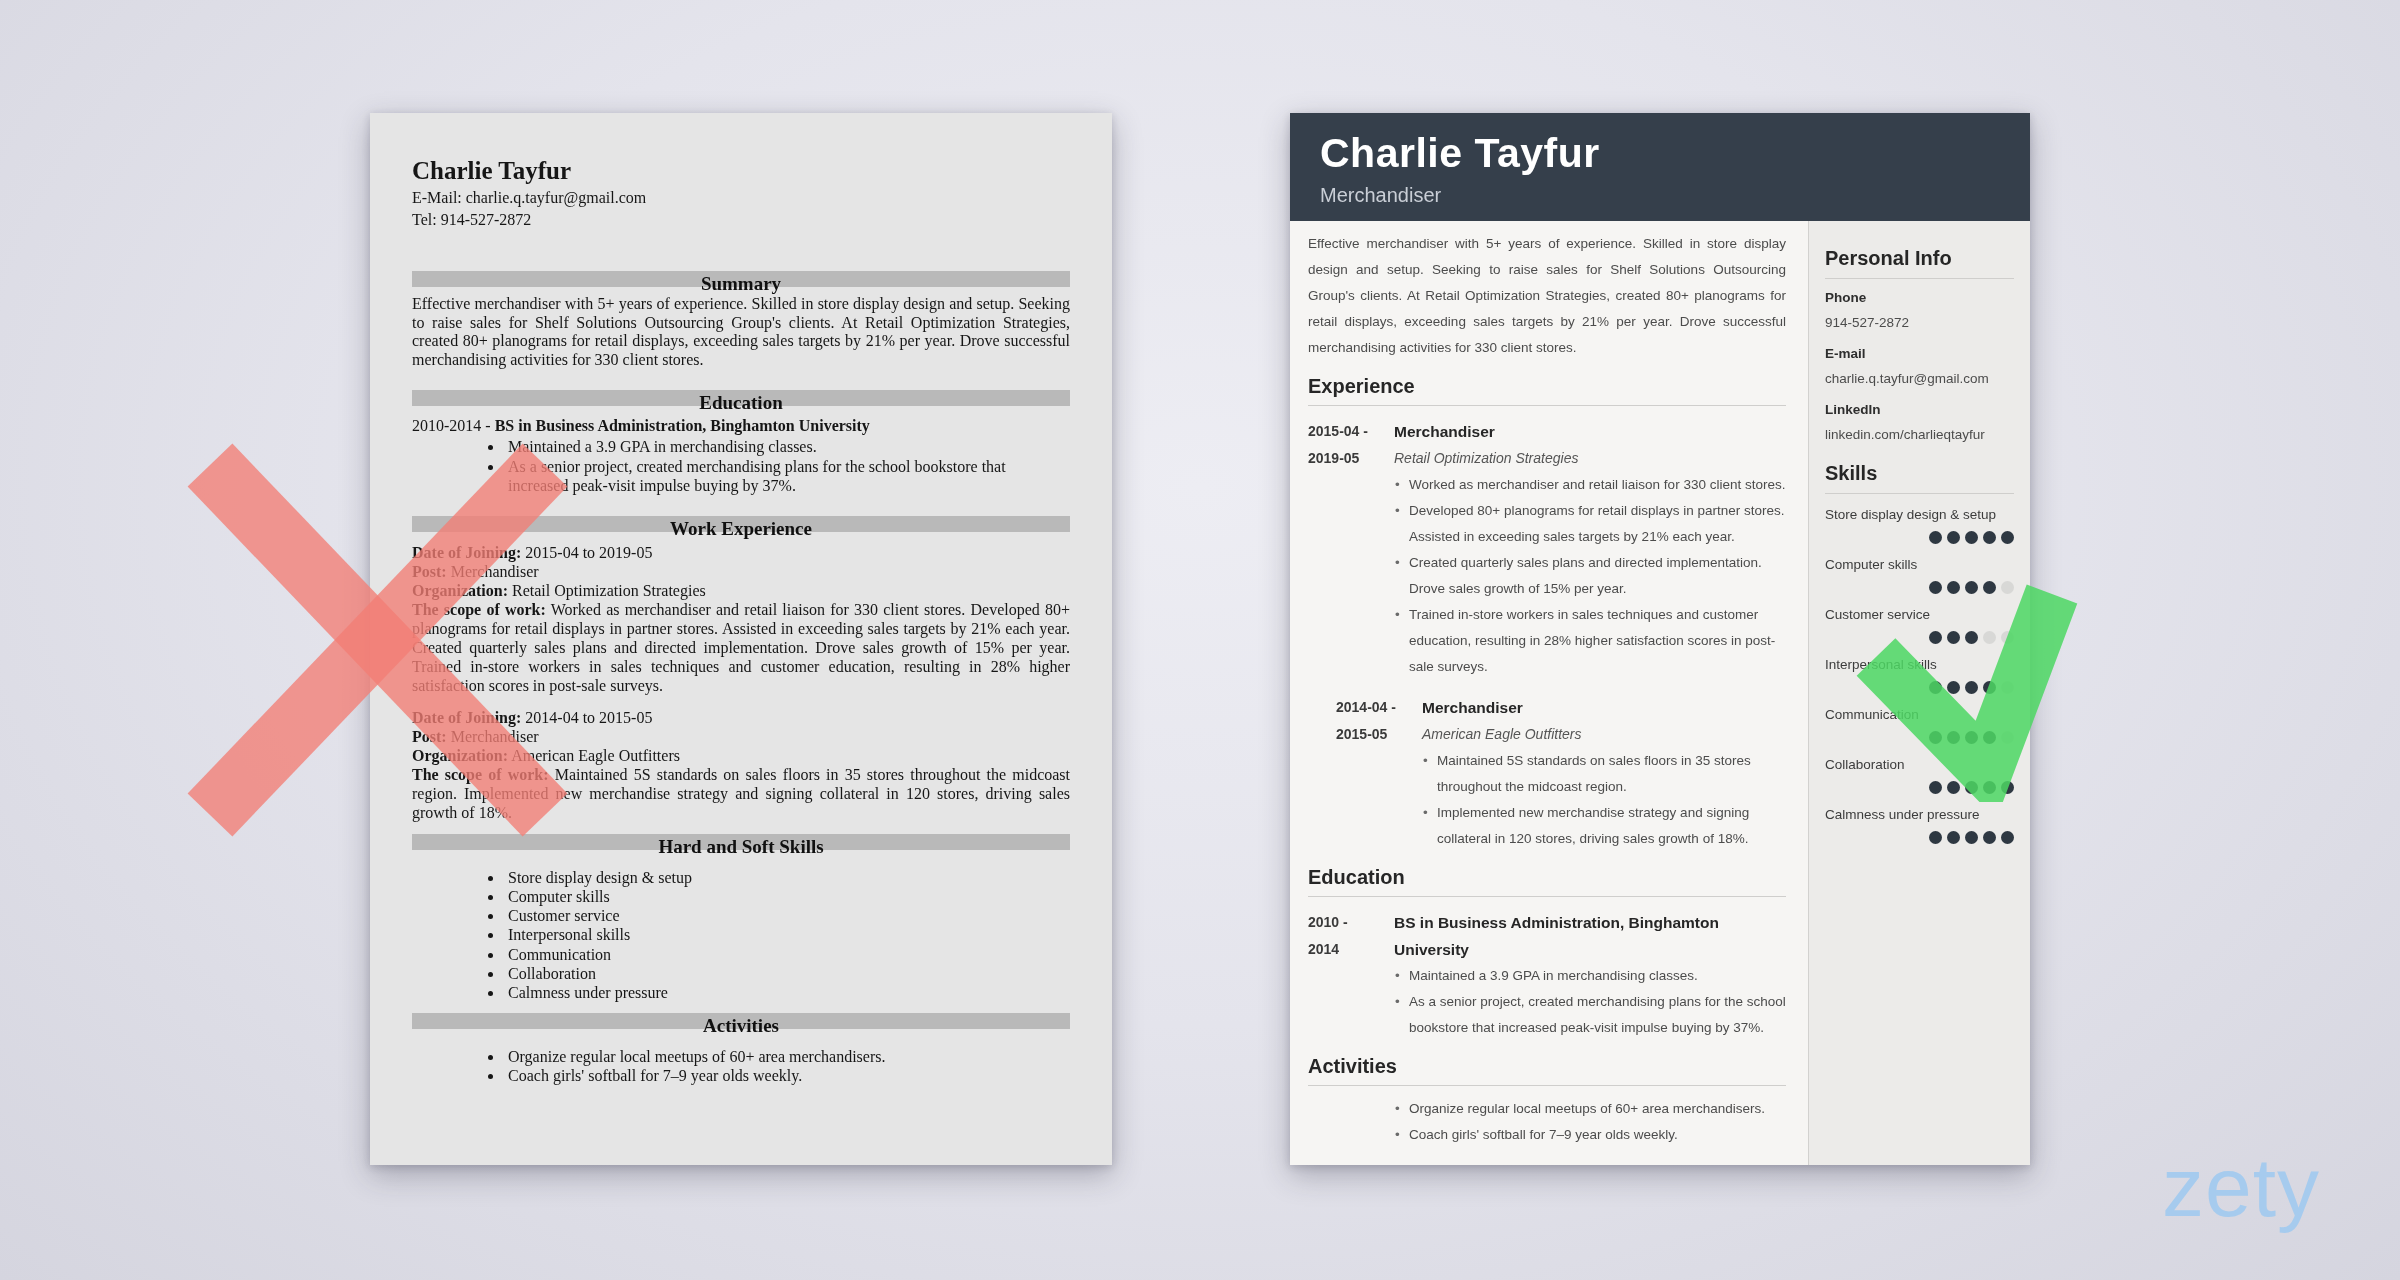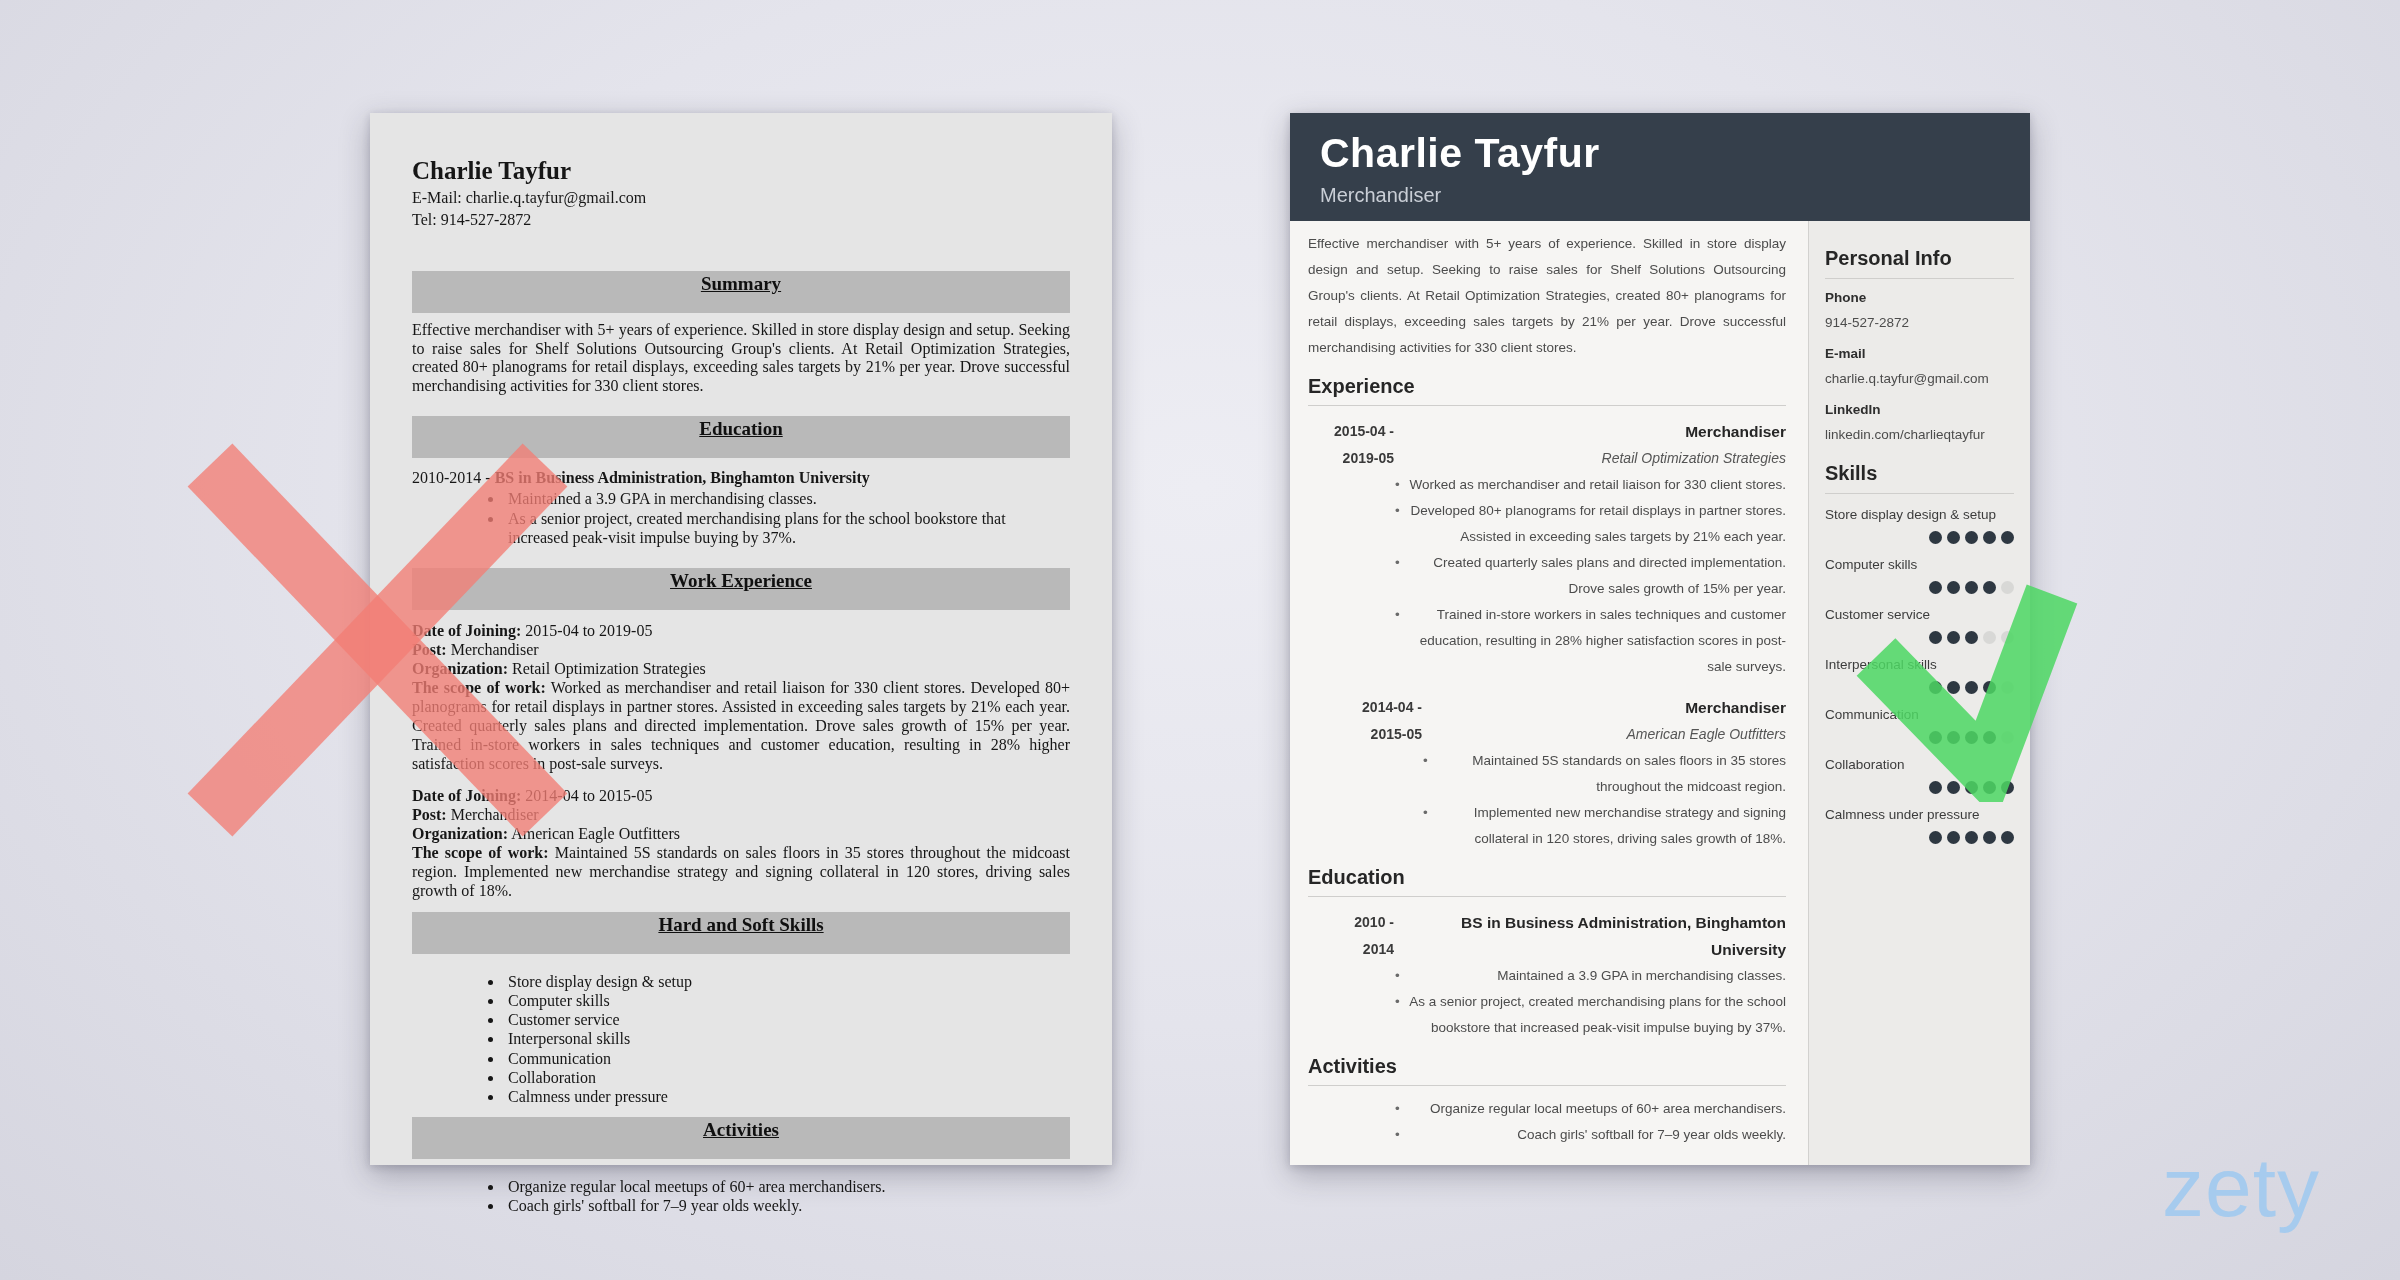--- a/index.html
+++ b/index.html
@@ -18,22 +18,22 @@
     box-shadow:0 10px 28px rgba(40,40,60,.30), 0 2px 8px rgba(40,40,60,.18);
   }
   .page-bad { left:370px; font-family:"Liberation Serif", serif; color:#161616; }
   .page-good { left:1290px; width:740px; }
 
   
   .bad-inner { padding:44px 42px 0 42px; }
   .bad-name { font-size:25px; font-weight:bold; }
   .bad-contact { font-size:16px; line-height:19px; margin-top:3px; }
   .bad-bar {
-    margin-top:42px; background:#b9b9b9; height:42px; line-height:26px;
-    text-align:center; font-size:19px; font-weight:bold; color:#101010;text-decoration:underline;
+    margin-top:42px; background:#b9b9b9; height:16px; line-height:26px;
+    text-align:center; font-size:19px; font-weight:bold; color:#101010;
   }
   .bad-bar.tight1 { margin-top:21px; }
   .bad-bar.tight2 { margin-top:20px; }
   .bad-bar.tight3 { margin-top:12px; }
   .bad-bar.tight4 { margin-top:10px; }
   .bad-p { margin-top:8px; font-size:16px; line-height:18.5px; text-align:justify; }
   .bad-degree { margin-top:11px; font-size:16px; }
   .bad-degree b { font-weight:bold; }
   .bad-ul { margin-top:2px; margin-left:92px; font-size:16px; line-height:19.5px; }
   .bad-ul li { margin:0; padding-left:4px; }
@@ -57,21 +57,21 @@
   }
   .good-side {
     width:222px; background:#ecebe9; border-left:1px solid #d2d1cf;
     padding:26px 16px 0 16px; color:#4c4c4c;
   }
   .good-sum { font-size:13.5px; line-height:26px; text-align:justify; }
   .g-h2 {
     font-size:20px; font-weight:bold; color:#262626; margin-top:14px;
     padding-bottom:7px; border-bottom:1px solid #cfcecc;
   }
-  .g-job { display:flex; margin-top:12px;text-align:right; }
+  .g-job { display:flex; margin-top:12px; }
   .g-job + .g-job { margin-top:14px;margin-left:28px; }
   .g-dates { width:86px; flex:none; font-size:14px; font-weight:bold; color:#3a3a3a; line-height:27px; }
   .g-jbody { flex:1; }
   .g-jtitle { font-size:15.5px; font-weight:bold; color:#262626; line-height:27px; }
   .g-jcompany { font-size:14px; font-style:italic; color:#555; line-height:27px; }
   .g-degree { font-size:15.5px; font-weight:bold; color:#262626; line-height:27px; }
   .g-bullet { font-size:13.5px; line-height:26px; position:relative; padding-left:15px; }
   .g-bullet::before { content:"•"; position:absolute; left:1px; color:#6a6a6a; }
   .g-acts { margin-top:10px; }
 

